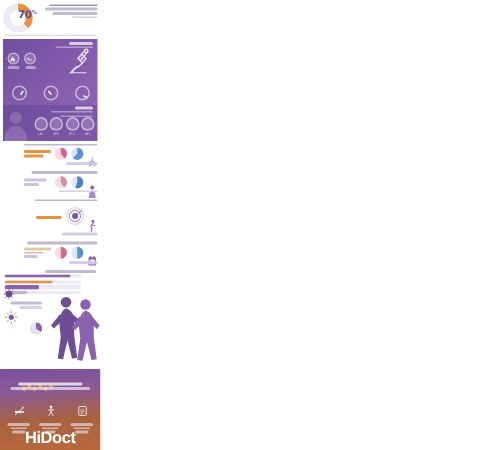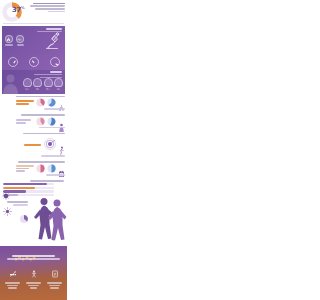--- a/index.html
+++ b/index.html
@@ -123,21 +123,21 @@
 
 <div class="page">
 
   <div class="hdr">
     <div class="donut">
       <svg width="22" height="20" viewBox="0 0 44 40">
         <circle cx="22" cy="20" r="15" fill="none" stroke="#efe9f6" stroke-width="9"></circle>
         <circle cx="22" cy="20" r="15" fill="none" stroke="#e8913f" stroke-width="9" stroke-dasharray="34.9 59.3" transform="rotate(-90 22 20)"></circle>
       </svg>
     </div>
-    <div class="pctTxt"><span>37</span><span class="pctSign">%</span></div>
+    <div class="pctTxt"><span>70</span><span class="pctSign">%</span></div>
     <div class="hdrTxt">
       <div class="tline dk" style="width:90%"></div>
       <div class="tline" style="width:98%"></div>
       <div class="tline" style="width:82%"></div>
       <div class="tline lt" style="width:46%"></div>
     </div>
     <div class="hdrRule"></div>
   </div>
 
   <div class="panel">
@@ -504,15 +504,16 @@
           <path d="M5.4 11.6h3" stroke="#f7eef0" stroke-width="1"></path>
         </svg>
         <div class="ftCap">
           <div class="tline wh" style="width:86%;margin:0 auto .8px auto;opacity:.6"></div>
           <div class="tline wh" style="width:70%;margin:0 auto .8px auto;opacity:.6"></div>
           <div class="tline wh" style="width:48%;margin:0 auto;opacity:.6"></div>
         </div>
       </div>
     </div>
 
+    <div class="brand">HiDoct</div>
   </div>
 
 </div>
 
 </body></html>

